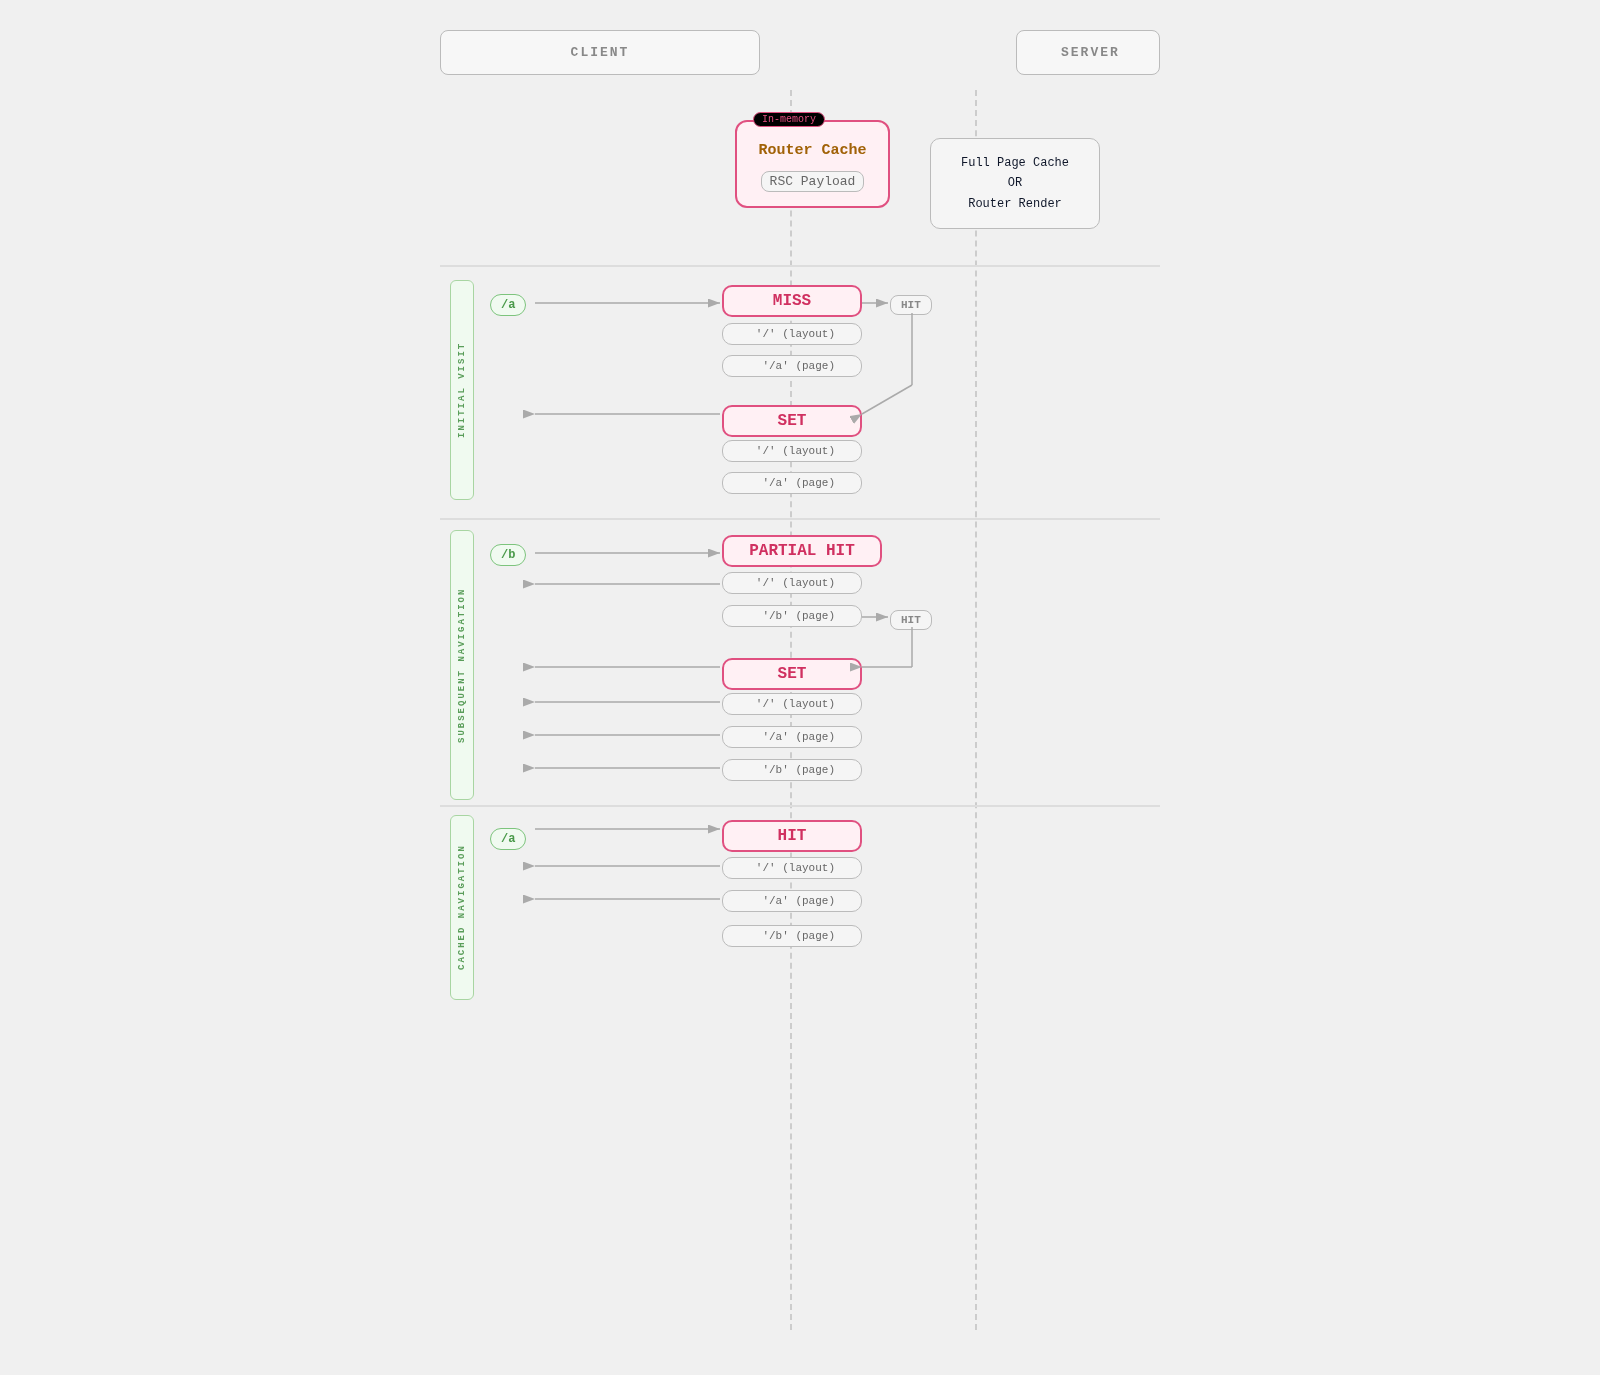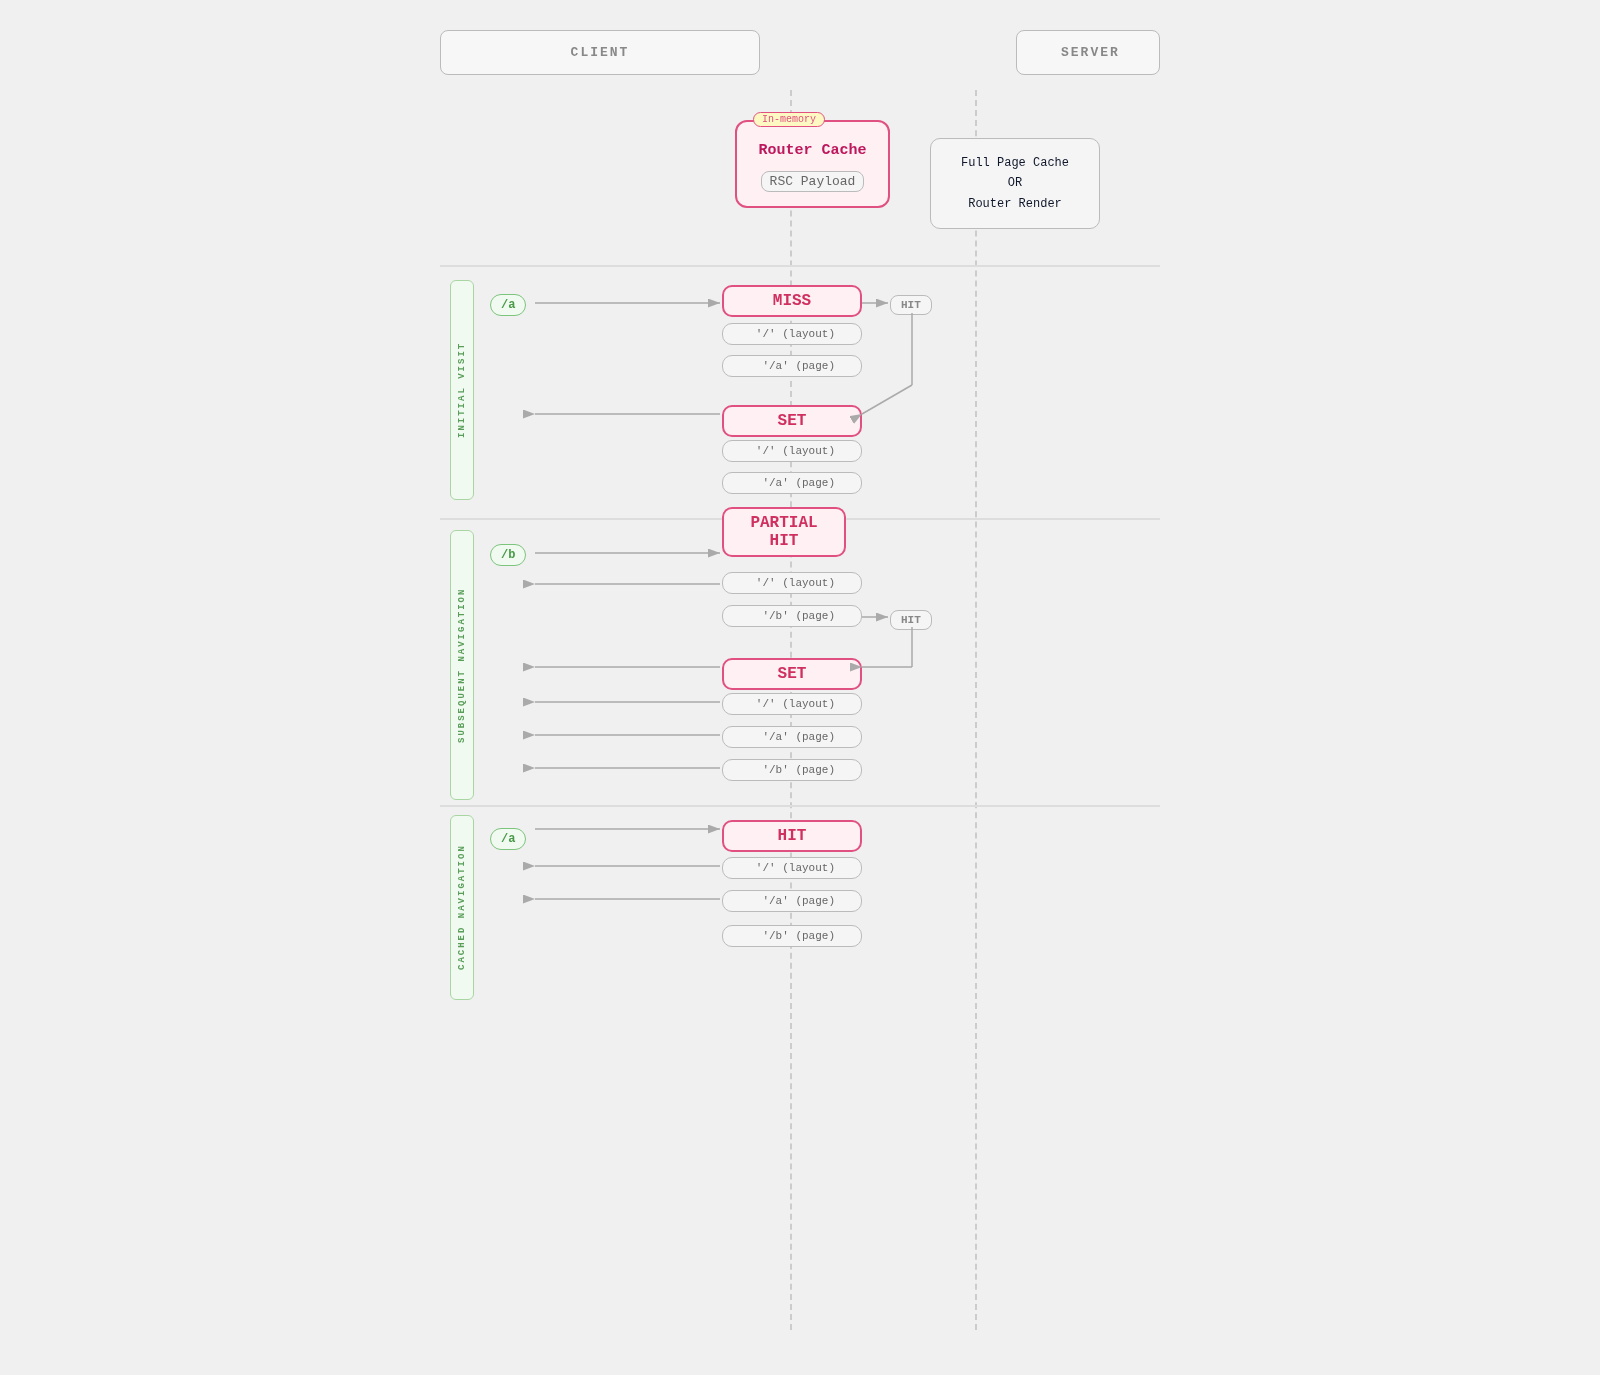--- a/index.html
+++ b/index.html
@@ -130,29 +130,29 @@
       position: absolute;
       border: 2px solid #e05080;
       border-radius: 12px;
       background: #fff0f4;
       padding: 14px 18px 14px 18px;
       text-align: center;
     }
     .router-cache-title {
       font-size: 15px;
       font-weight: 700;
-      color: #be185d;
+      color: #a16207;
       margin-bottom: 8px;
       margin-top: 6px;
     }
     .inmemory-badge {
       display: inline-block;
       border: 1.5px solid #e05080;
       border-radius: 10px;
-      background: #fef9c3;
+      background: #000000;
       color: #e05080;
       font-size: 10px;
       padding: 1px 8px;
       margin-bottom: 4px;
       position: absolute;
       top: -10px;
       left: 16px;
     }
     .rsc-badge {
       display: inline-block;
@@ -250,21 +250,21 @@
   <div class="cache-box-gray" style="left:282px; top:442px; width:140px;">'/a' (page)</div>
 
   <div class="section-divider" style="top:488px;"></div>
 
   <div class="section-label-box" style="top:500px; height:270px; left:10px;">
     <span>SUBSEQUENT NAVIGATION</span>
   </div>
 
   <div class="route-label" style="left:50px; top:514px;">/b</div>
 
-  <div class="cache-box-pink" style="left:282px; top:477px; width:124px;">PARTIAL HIT</div>
+  <div class="cache-box-pink" style="left:282px; top:505px; width:160px;">PARTIAL HIT</div>
 
   <div class="cache-box-gray" style="left:282px; top:542px; width:140px;">'/' (layout)</div>
 
   <div class="cache-box-gray" style="left:282px; top:575px; width:140px;">'/b' (page)</div>
 
   <div class="hit-box" style="left:450px; top:580px;">HIT</div>
 
   <div class="cache-box-pink" style="left:282px; top:628px; width:140px;">SET</div>
 
   <div class="cache-box-gray" style="left:282px; top:663px; width:140px;">'/' (layout)</div>

